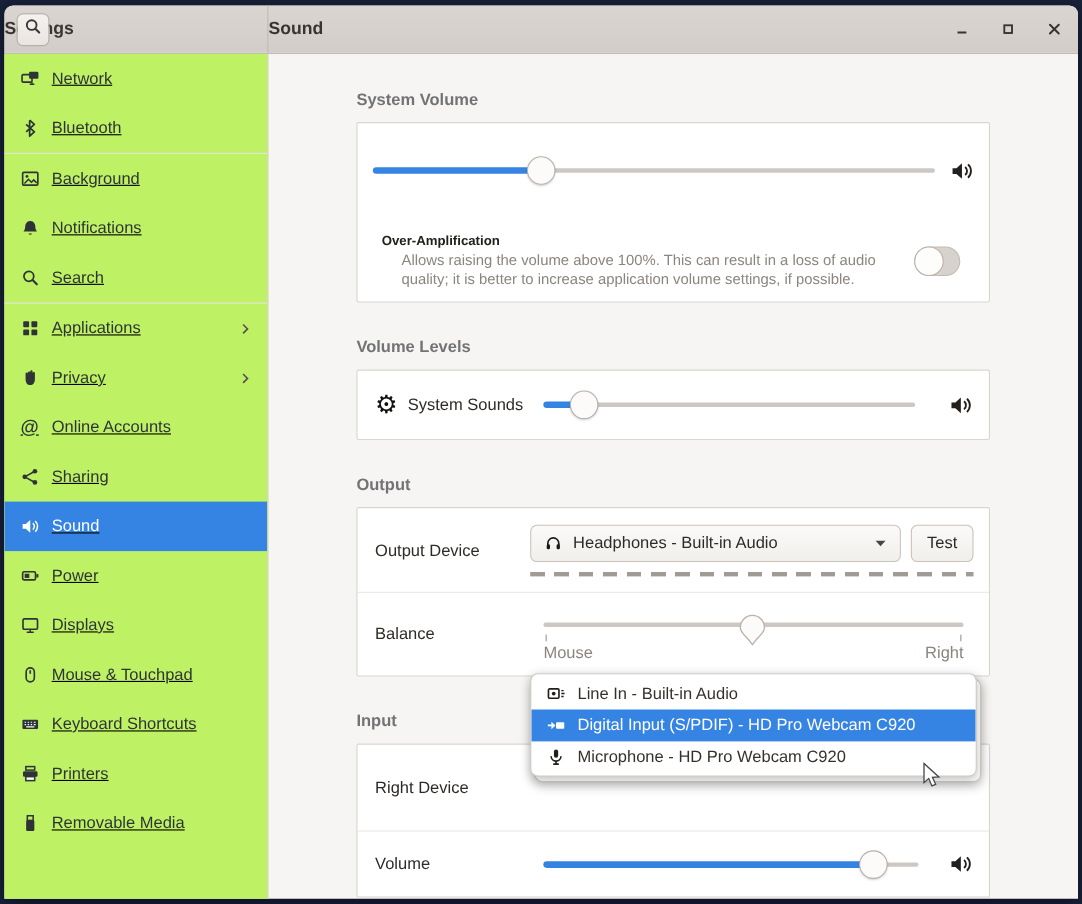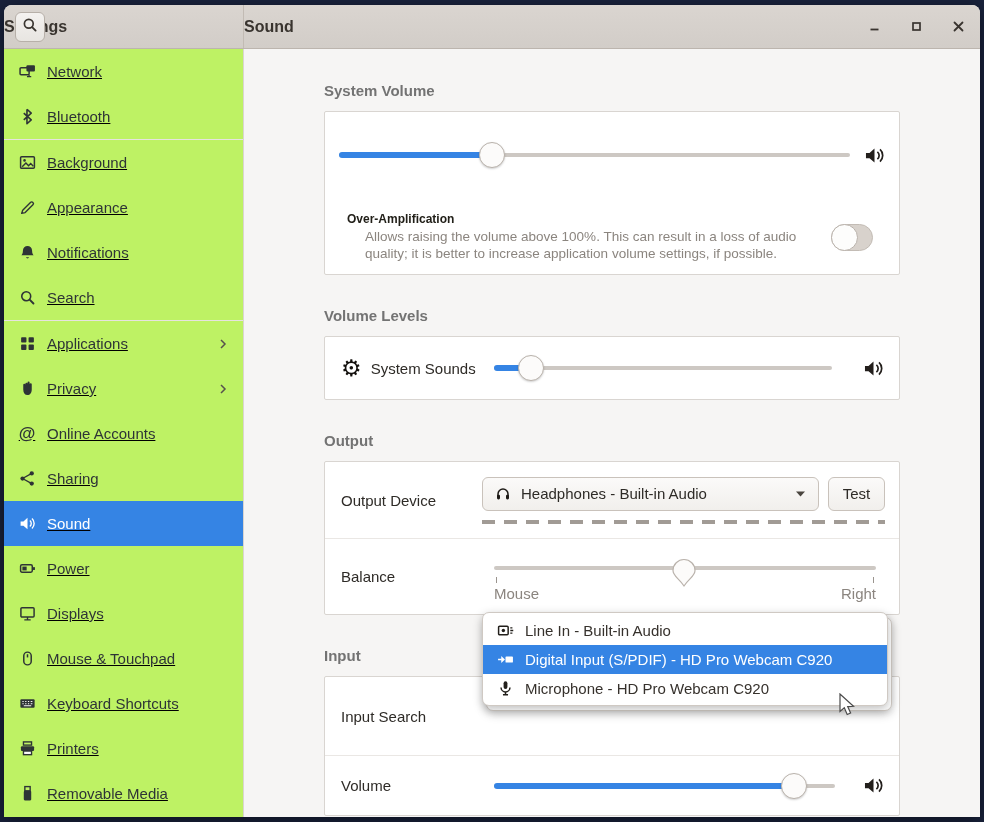--- a/index.html
+++ b/index.html
@@ -258,28 +258,20 @@
         <span class="sb-icon">
           <svg viewBox="0 0 16 16">
               <rect x="1.5" y="2.5" width="13" height="11" rx="1" fill="none" stroke="currentColor" stroke-width="1.4"></rect>
               <circle cx="5.2" cy="6" r="1.2" fill="currentColor"></circle>
               <path d="M3 12 l3.5-3.5 2.5 2.5 2-2 2.5 2.5" fill="none" stroke="currentColor" stroke-width="1.3"></path>
             </svg>
         </span>
         <span class="sb-label">Background</span>
       </div>
 
-      <div class="sb-item">
-        <span class="sb-icon">
-          <svg viewBox="0 0 16 16">
-              <path d="M2.5 13.5 l1-3 L10.8 3.2 a1.6 1.6 0 0 1 2.3 2.3 L5.8 12.8 Z" fill="none" stroke="currentColor" stroke-width="1.3" stroke-linejoin="round"></path>
-            </svg>
-        </span>
-        <span class="sb-label">Appearance</span>
-      </div>
 
       <div class="sb-item">
         <span class="sb-icon">
           <svg viewBox="0 0 16 16">
               <path d="M8 1.8 a4.3 4.3 0 0 1 4.3 4.3 c0 3 .9 3.9 1.5 4.6 H2.2 c.6-.7 1.5-1.6 1.5-4.6 A4.3 4.3 0 0 1 8 1.8 z" fill="currentColor"></path>
               <path d="M6.5 12.5 a1.6 1.6 0 0 0 3 0" fill="currentColor"></path>
             </svg>
         </span>
         <span class="sb-label">Notifications</span>
       </div>
@@ -515,21 +507,21 @@
               <span>Mouse</span>
               <span>Right</span>
             </div>
           </div>
         </div>
       </div>
 
       <div class="section-h">Input</div>
       <div class="card">
         <div class="row in-row1">
-          <div class="row-label in-label">Input Search</div>
+          <div class="row-label in-label">Right Device</div>
         </div>
         <div class="card-divider"></div>
         <div class="row in-row2">
           <div class="row-label in-label">Volume</div>
           <div class="slider">
             <div class="track">
                 <div class="fill" style="width: 88%;">
                   <div class="handle"></div>
                 </div>
               </div>

